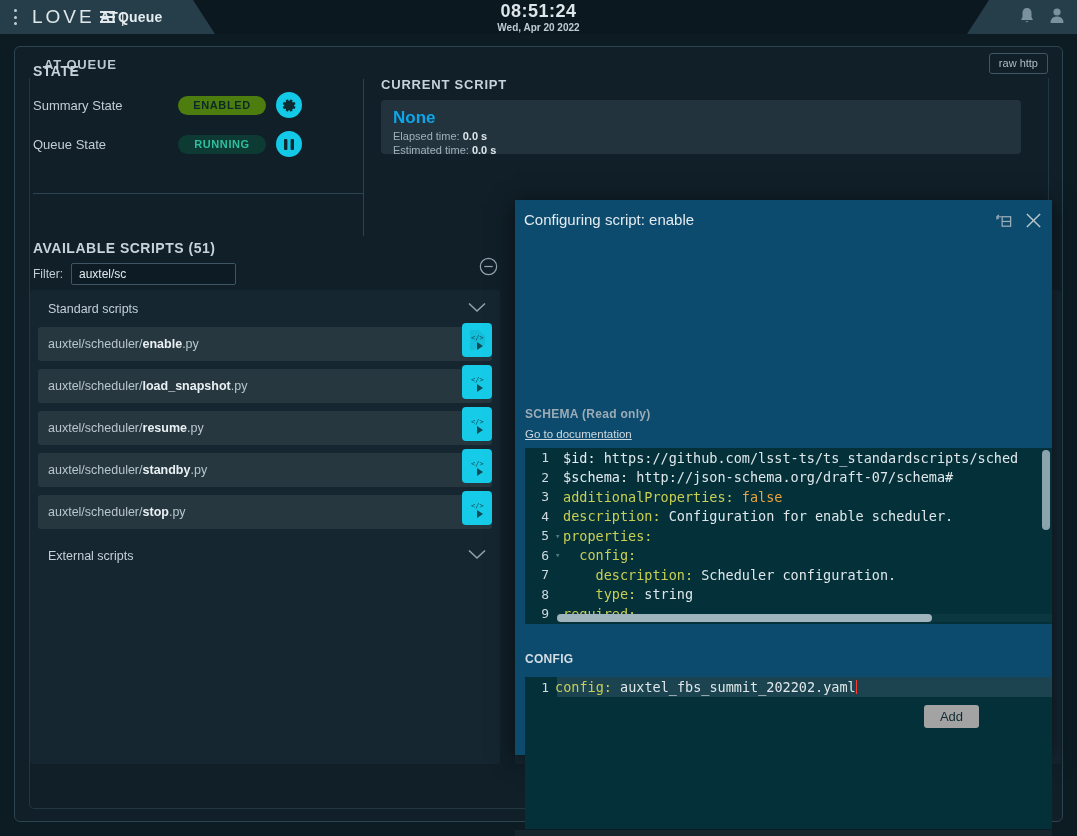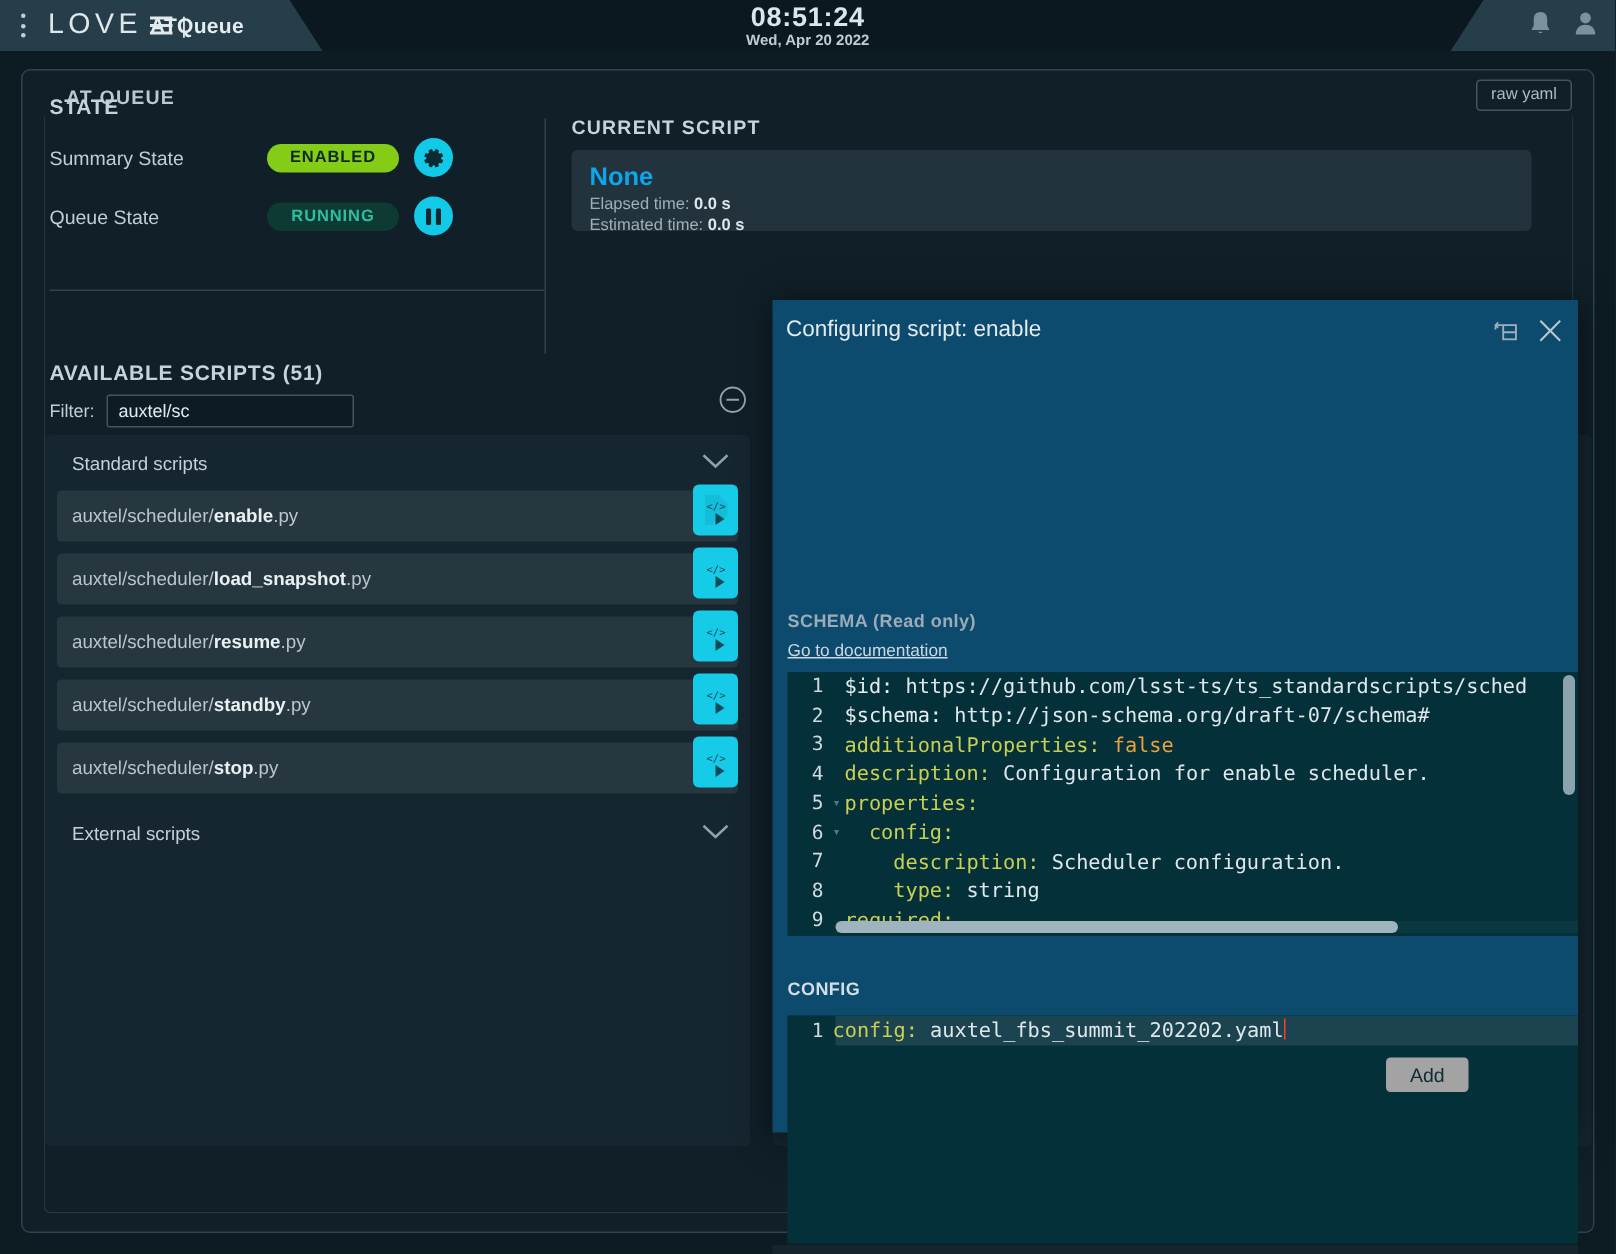--- a/index.html
+++ b/index.html
@@ -81,21 +81,21 @@
   
   #state-block { position: absolute; left: 18px; top: 16px; width: 330px; }
   #state-heading { color: #c6d3da; font-size: 14px; font-weight: bold; letter-spacing: .5px; }
   .state-row { display: flex; align-items: center; margin-top: 13px; }
   .state-label { color: #c2ced5; font-size: 13px; width: 145px; }
   .pill {
     width: 88px; height: 19px; border-radius: 10px;
     font-size: 11px; font-weight: bold; letter-spacing: .6px;
     display: flex; align-items: center; justify-content: center;
   }
-  .pill.enabled { background: #84cc16; color: #0d2a26; }
+  .pill.enabled { background: #4d7c0f; color: #0d2a26; }
   .pill.running { background: #0d3b33; color: #2fbfa0; }
   .round-btn {
     width: 26px; height: 26px; border-radius: 50%;
     background: #13c9e8; margin-left: 10px;
     display: flex; align-items: center; justify-content: center;
     cursor: pointer; flex: none;
   }
   .round-btn svg { display: block; }
   #state-divider {
     position: absolute; left: 18px; top: 146px; width: 330px; height: 1px; background: #2b434f;
@@ -271,21 +271,21 @@
           <circle cx="8" cy="5" r="3.6" fill="#7b929e"></circle>
           <path d="M1.5 16 C1.5 11.5 4.5 9.5 8 9.5 C11.5 9.5 14.5 11.5 14.5 16 Z" fill="#7b929e"></path>
         </svg>
     </span>
   </div>
 </div>
 
 <div id="main-frame">
 
   <div class="panel-title" id="at-queue-title">AT QUEUE</div>
-  <button id="raw-data-btn">raw yaml</button>
+  <button id="raw-data-btn">raw http</button>
 
   <div id="inner-frame"></div>
 
   <div id="state-block">
     <div id="state-heading">STATE</div>
 
     <div class="state-row">
       <div class="state-label">Summary State</div>
       <div class="pill enabled">ENABLED</div>
       <div class="round-btn">

